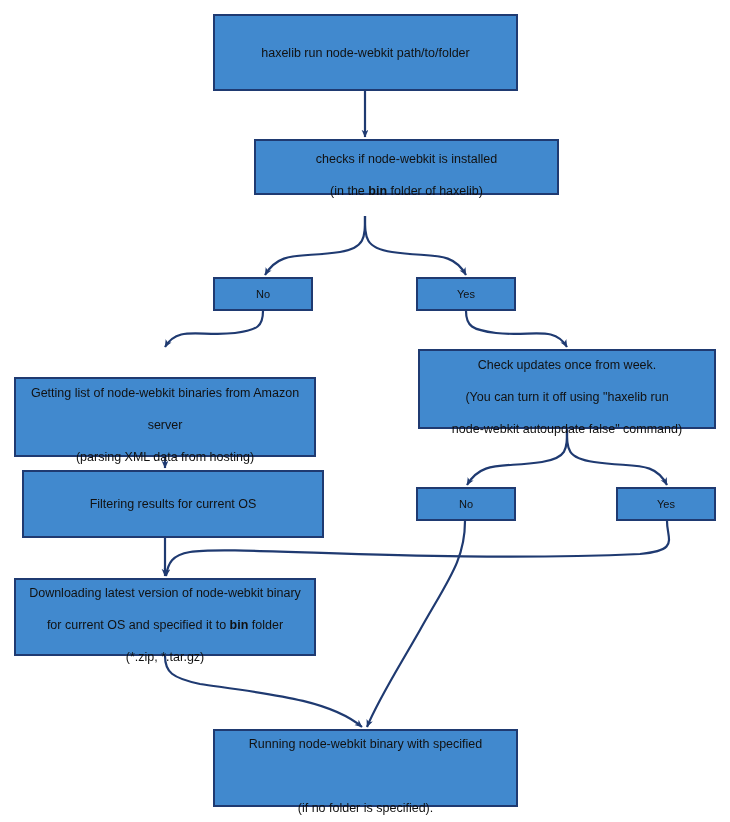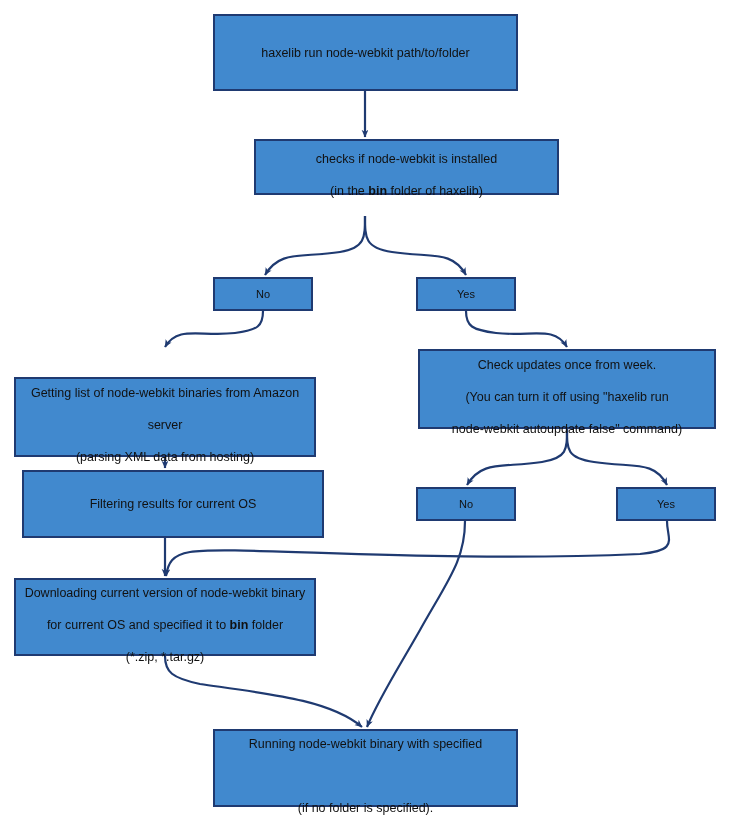--- a/index.html
+++ b/index.html
@@ -134,21 +134,21 @@
   <div class="node small" style="left:416px; top:487px; width:100px; height:34px;">
     <span class="txt">No</span>
   </div>
 
   <div class="node small" style="left:616px; top:487px; width:100px; height:34px;">
     <span class="txt">Yes</span>
   </div>
 
   <div class="node" style="left:14px; top:578px; width:302px; height:78px;">
     <span class="txt">
-      <span>Downloading current version of node-webkit binary</span><br>
+      <span>Downloading latest version of node-webkit binary</span><br>
       <span>for current OS and specified it to </span><b>bin</b><span> folder</span><br>
       <span>(*.zip, *.tar.gz)</span>
     </span>
   </div>
 
   <div class="node" style="left:213px; top:729px; width:305px; height:78px;">
     <span class="txt">
       <span>Running node-webkit binary with specified</span><br>
       <br>
       <span>(if no folder is specified).</span>

